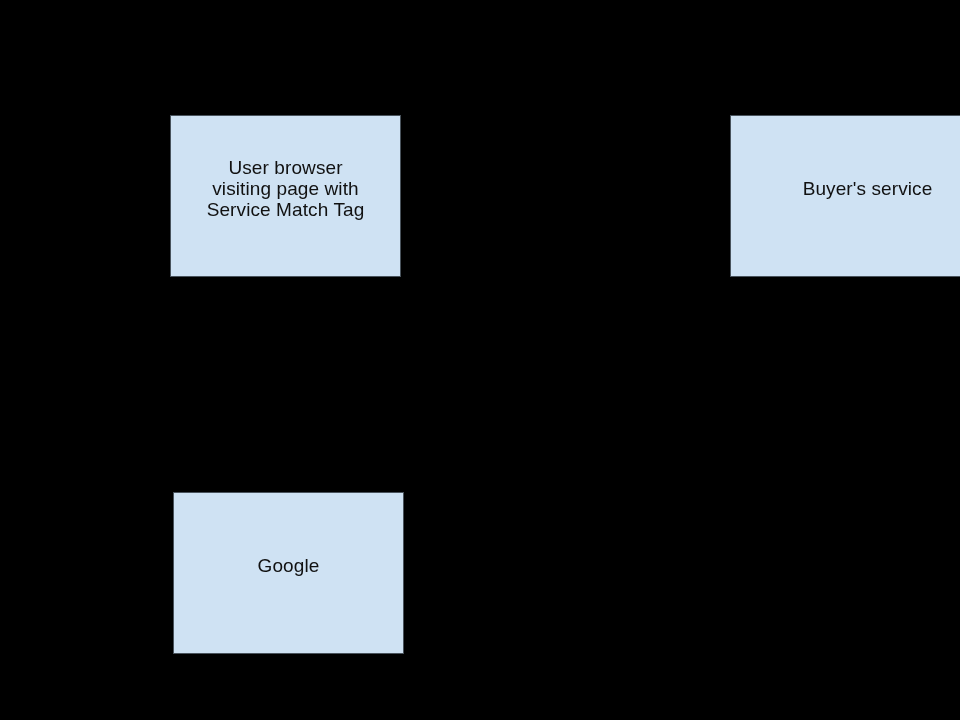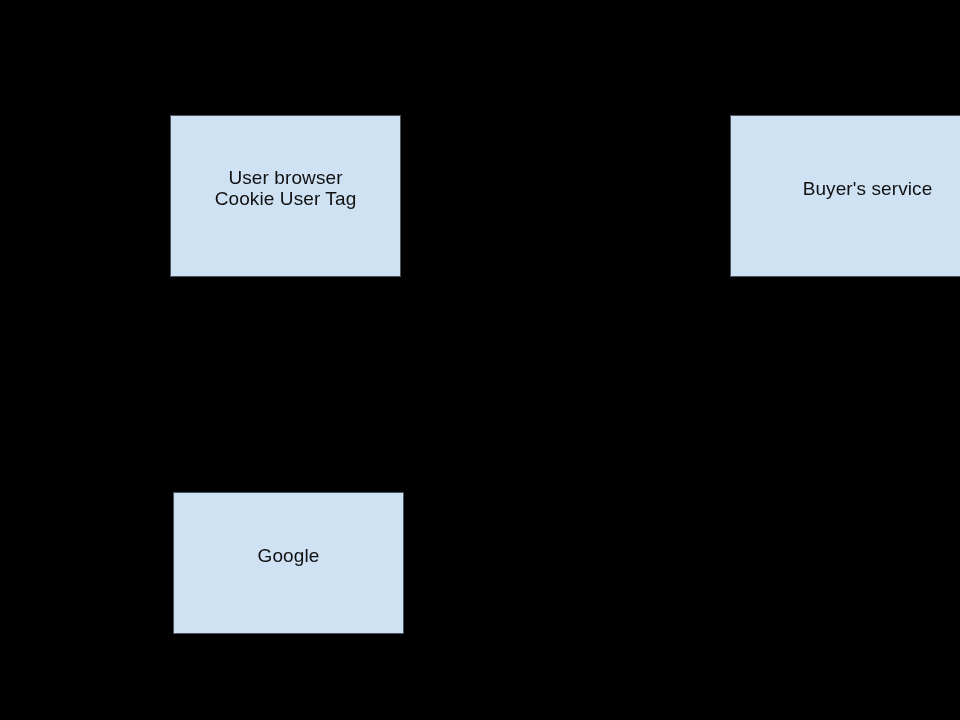--- a/index.html
+++ b/index.html
@@ -51,32 +51,33 @@
     left: 697px;
     top: 115px;
     width: 231px;
     height: 162px;
     padding-left: 44px;
   }
   #node-google-cookie-matching {
     left: 140px;
     top: 492px;
     width: 231px;
-    height: 142px;
+    height: 162px;
   }
 </style>
 </head>
 <body>
 
 <div class="canvas">
 
   <div class="node" id="node-user-browser">
     <div class="node-label">
       <span>User browser</span>
-      <span>Cookie User Tag</span>
+      <span>visiting page with</span>
+      <span>Service Match Tag</span>
     </div>
   </div>
 
   <div class="node" id="node-buyers-service">
     <div class="node-label">
       <span>Buyer's service</span>
     </div>
   </div>
 
   <div class="node" id="node-google-cookie-matching">

